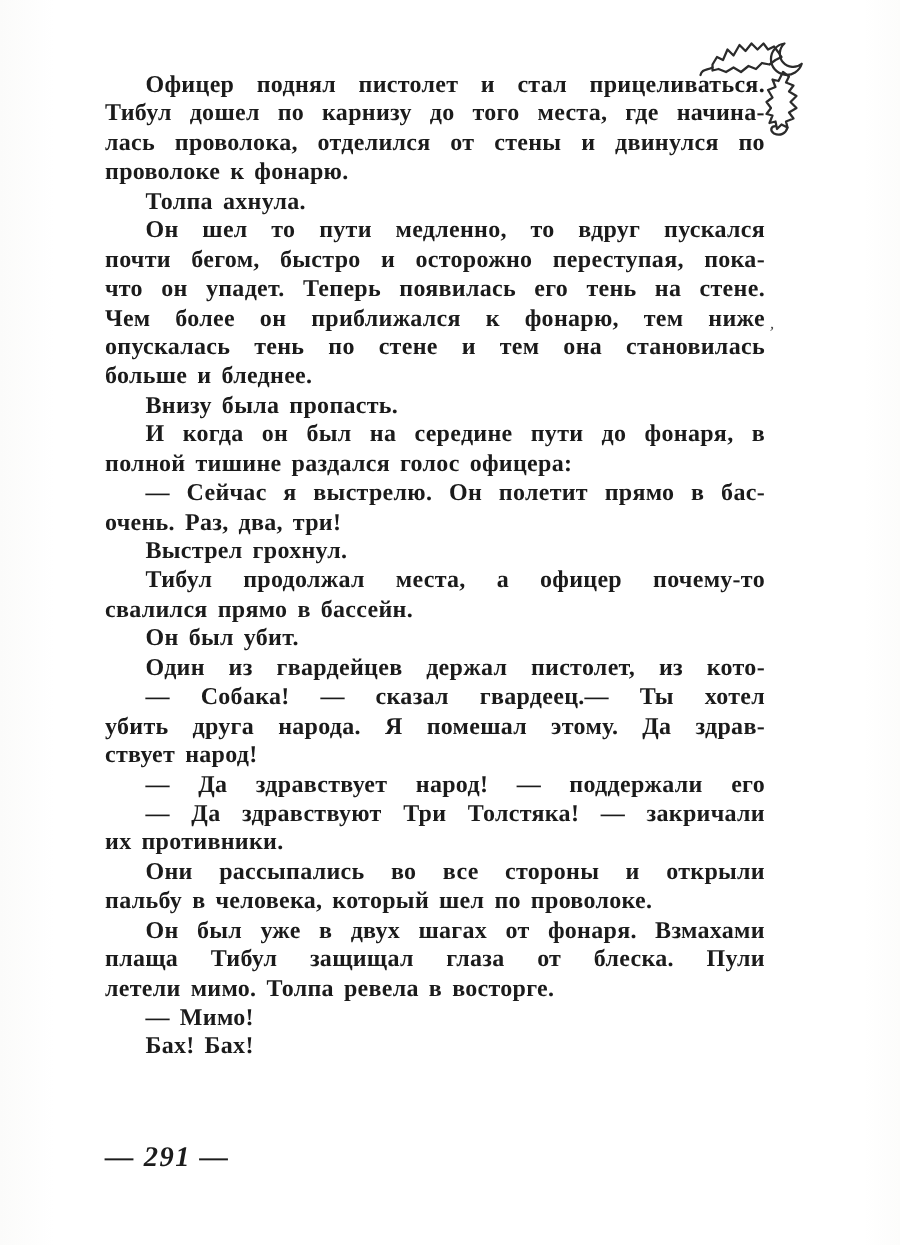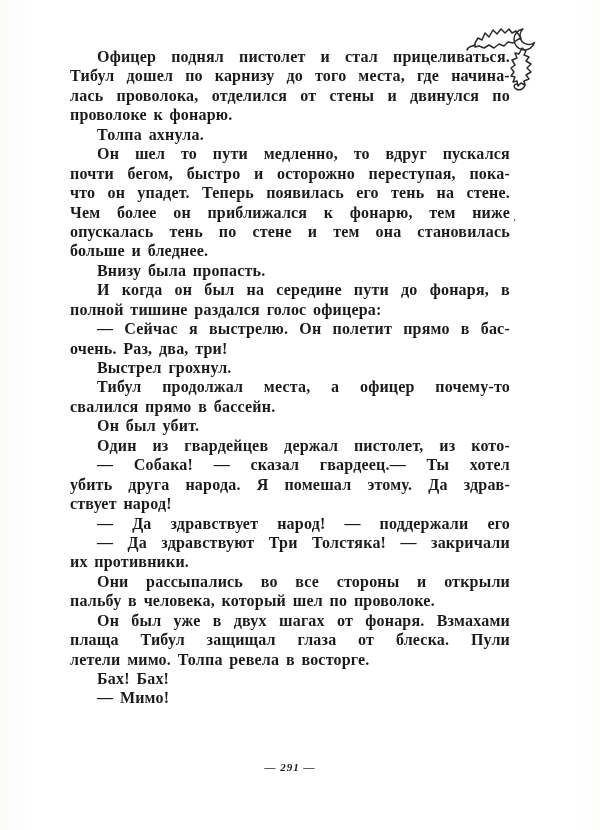--- a/index.html
+++ b/index.html
@@ -29,23 +29,22 @@
   }
   .line.just{
     display:flex;
     justify-content:space-between;
   }
   .line.ind{ padding-left:27px; }
   .line.plain{ word-spacing:2.5px; }
   .pagenum{
     position:absolute;
     left:70px;top:761px;width:440px;
-    text-align:center;
     color:#1b1b1b;
-    font-size:11px;
+    font-size:19px;
     font-weight:700;
     font-style:italic;
     letter-spacing:1px;
   }
   .ornament{
     position:absolute;
     left:465px;top:18px;
     width:90px;height:80px;
   }
   .ornament path{
@@ -271,21 +270,21 @@
       <div class="line just">
         <span>плаща</span>
         <span>Тибул</span>
         <span>защищал</span>
         <span>глаза</span>
         <span>от</span>
         <span>блеска.</span>
         <span>Пули</span>
       </div>
       <div class="line plain">летели мимо. Толпа ревела в восторге.</div>
+      <div class="line plain ind">— Мимо!</div>
       <div class="line plain ind">Бах! Бах!</div>
-      <div class="line plain ind">— Мимо!</div>
     </div>
 
   <div class="pagenum">— 291 —</div>
 
   <div class="speck">,</div>
 
 </div>
 
 </body></html>

